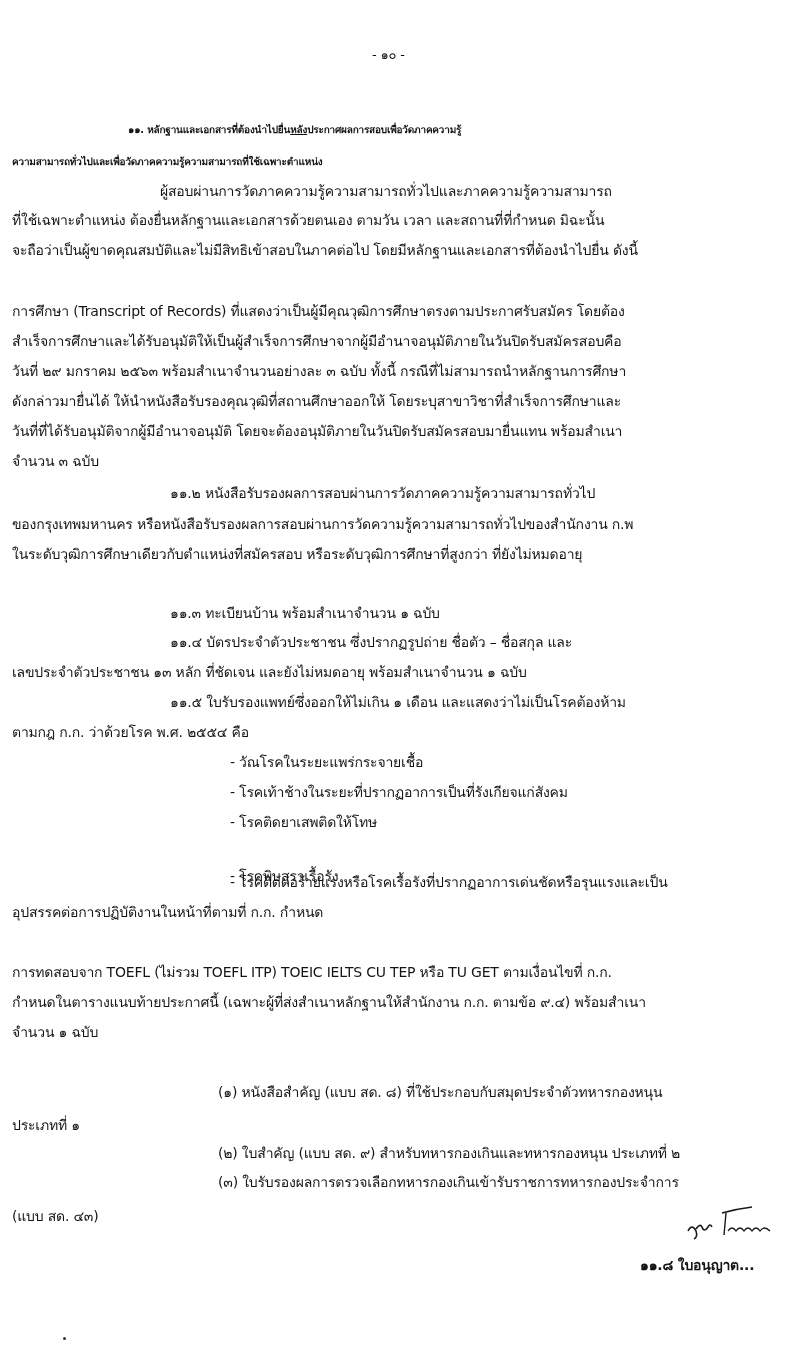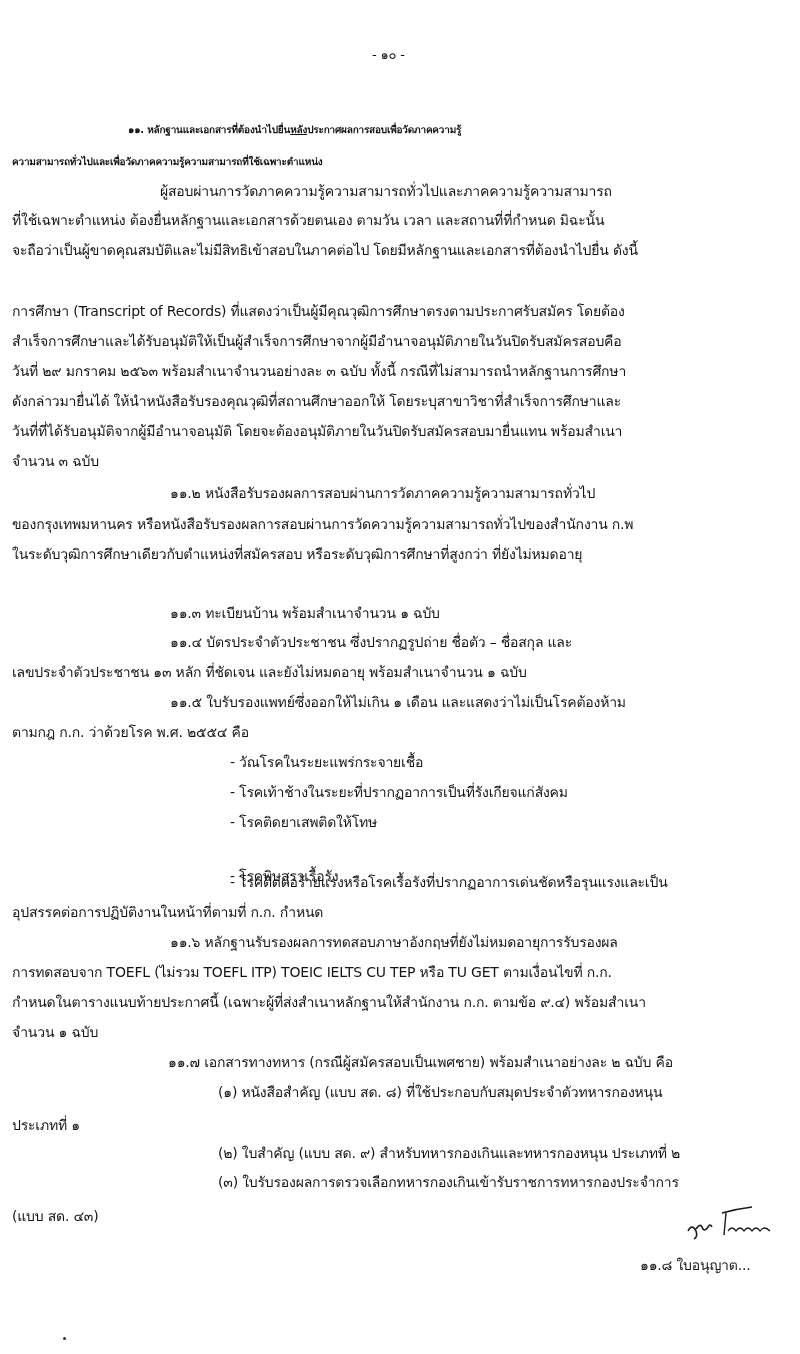--- a/index.html
+++ b/index.html
@@ -54,35 +54,33 @@
   <div class="line" style="left:170px; top:692px;">๑๑.๕ ใบรับรองแพทย์ซึ่งออกให้ไม่เกิน ๑ เดือน และแสดงว่าไม่เป็นโรคต้องห้าม</div>
   <div class="line" style="left:12px; top:722px;">ตามกฎ ก.ก. ว่าด้วยโรค พ.ศ. ๒๕๕๔ คือ</div>
 
   <div class="line" style="left:230px; top:752px;">- วัณโรคในระยะแพร่กระจายเชื้อ</div>
   <div class="line" style="left:230px; top:782px;">- โรคเท้าช้างในระยะที่ปรากฏอาการเป็นที่รังเกียจแก่สังคม</div>
   <div class="line" style="left:230px; top:812px;text-align:right;">- โรคติดยาเสพติดให้โทษ</div>
   <div class="line" style="left:230px; top:842px;margin-top:24px;">- โรคพิษสุราเรื้อรัง</div>
   <div class="line" style="left:230px; top:872px;">- โรคติดต่อร้ายแรงหรือโรคเรื้อรังที่ปรากฏอาการเด่นชัดหรือรุนแรงและเป็น</div>
   <div class="line" style="left:12px; top:902px;">อุปสรรคต่อการปฏิบัติงานในหน้าที่ตามที่ ก.ก. กำหนด</div>
 
-  <div class="line" style="left:170px; top:932px;">๑๑.๖ หลักฐานรับรองผลการทดสอบภาษาอังกฤษที่ยังไม่หมดอายุการรับรองผล</div>
   <div class="line" style="left:12px; top:962px;">การทดสอบจาก TOEFL (ไม่รวม TOEFL ITP) TOEIC  IELTS  CU TEP หรือ TU GET ตามเงื่อนไขที่ ก.ก.</div>
   <div class="line" style="left:12px; top:992px;">กำหนดในตารางแนบท้ายประกาศนี้ (เฉพาะผู้ที่ส่งสำเนาหลักฐานให้สำนักงาน ก.ก. ตามข้อ ๙.๔) พร้อมสำเนา</div>
   <div class="line" style="left:12px; top:1022px;">จำนวน ๑ ฉบับ</div>
 
-  <div class="line" style="left:168px; top:1052px;">๑๑.๗ เอกสารทางทหาร (กรณีผู้สมัครสอบเป็นเพศชาย) พร้อมสำเนาอย่างละ ๒ ฉบับ คือ</div>
   <div class="line" style="left:218px; top:1082px;">(๑) หนังสือสำคัญ (แบบ สด. ๘) ที่ใช้ประกอบกับสมุดประจำตัวทหารกองหนุน</div>
   <div class="line" style="left:12px; top:1115px;">ประเภทที่ ๑</div>
   <div class="line" style="left:218px; top:1143px;">(๒) ใบสำคัญ (แบบ สด. ๙) สำหรับทหารกองเกินและทหารกองหนุน ประเภทที่ ๒</div>
   <div class="line" style="left:218px; top:1172px;">(๓) ใบรับรองผลการตรวจเลือกทหารกองเกินเข้ารับราชการทหารกองประจำการ</div>
   <div class="line" style="left:12px; top:1206px;">(แบบ สด. ๔๓)</div>
 
   <svg class="sig" viewBox="0 0 120 38">
     <path d="M8,26 q4,-8 8,0 q2,6 -2,8 M16,24 q4,-6 6,-2 q2,6 6,0 q2,-4 4,0" fill="none" stroke="#1a1a1a" stroke-width="1.6"></path>
     <path d="M42,8 q14,-4 30,-6" fill="none" stroke="#1a1a1a" stroke-width="1.4"></path>
     <path d="M46,8 l-2,22" fill="none" stroke="#1a1a1a" stroke-width="1.4"></path>
     <path d="M48,26 q4,-6 8,0 q4,-6 8,0 q4,-6 8,0 q4,-6 8,0 q4,-6 10,0" fill="none" stroke="#1a1a1a" stroke-width="1.3"></path>
   </svg>
 
-  <div class="line" style="left:640px; top:1255px;">๑๑.๘ ใบอนุญาต...</div>
+  <div class="line" style="left:640px; top:1255px;font-weight:bold;">๑๑.๘ ใบอนุญาต...</div>
 
   <div class="speck" style="left:63px; top:1337px; width:3px; height:3px;"></div>
 </div>
 
 </body></html>

